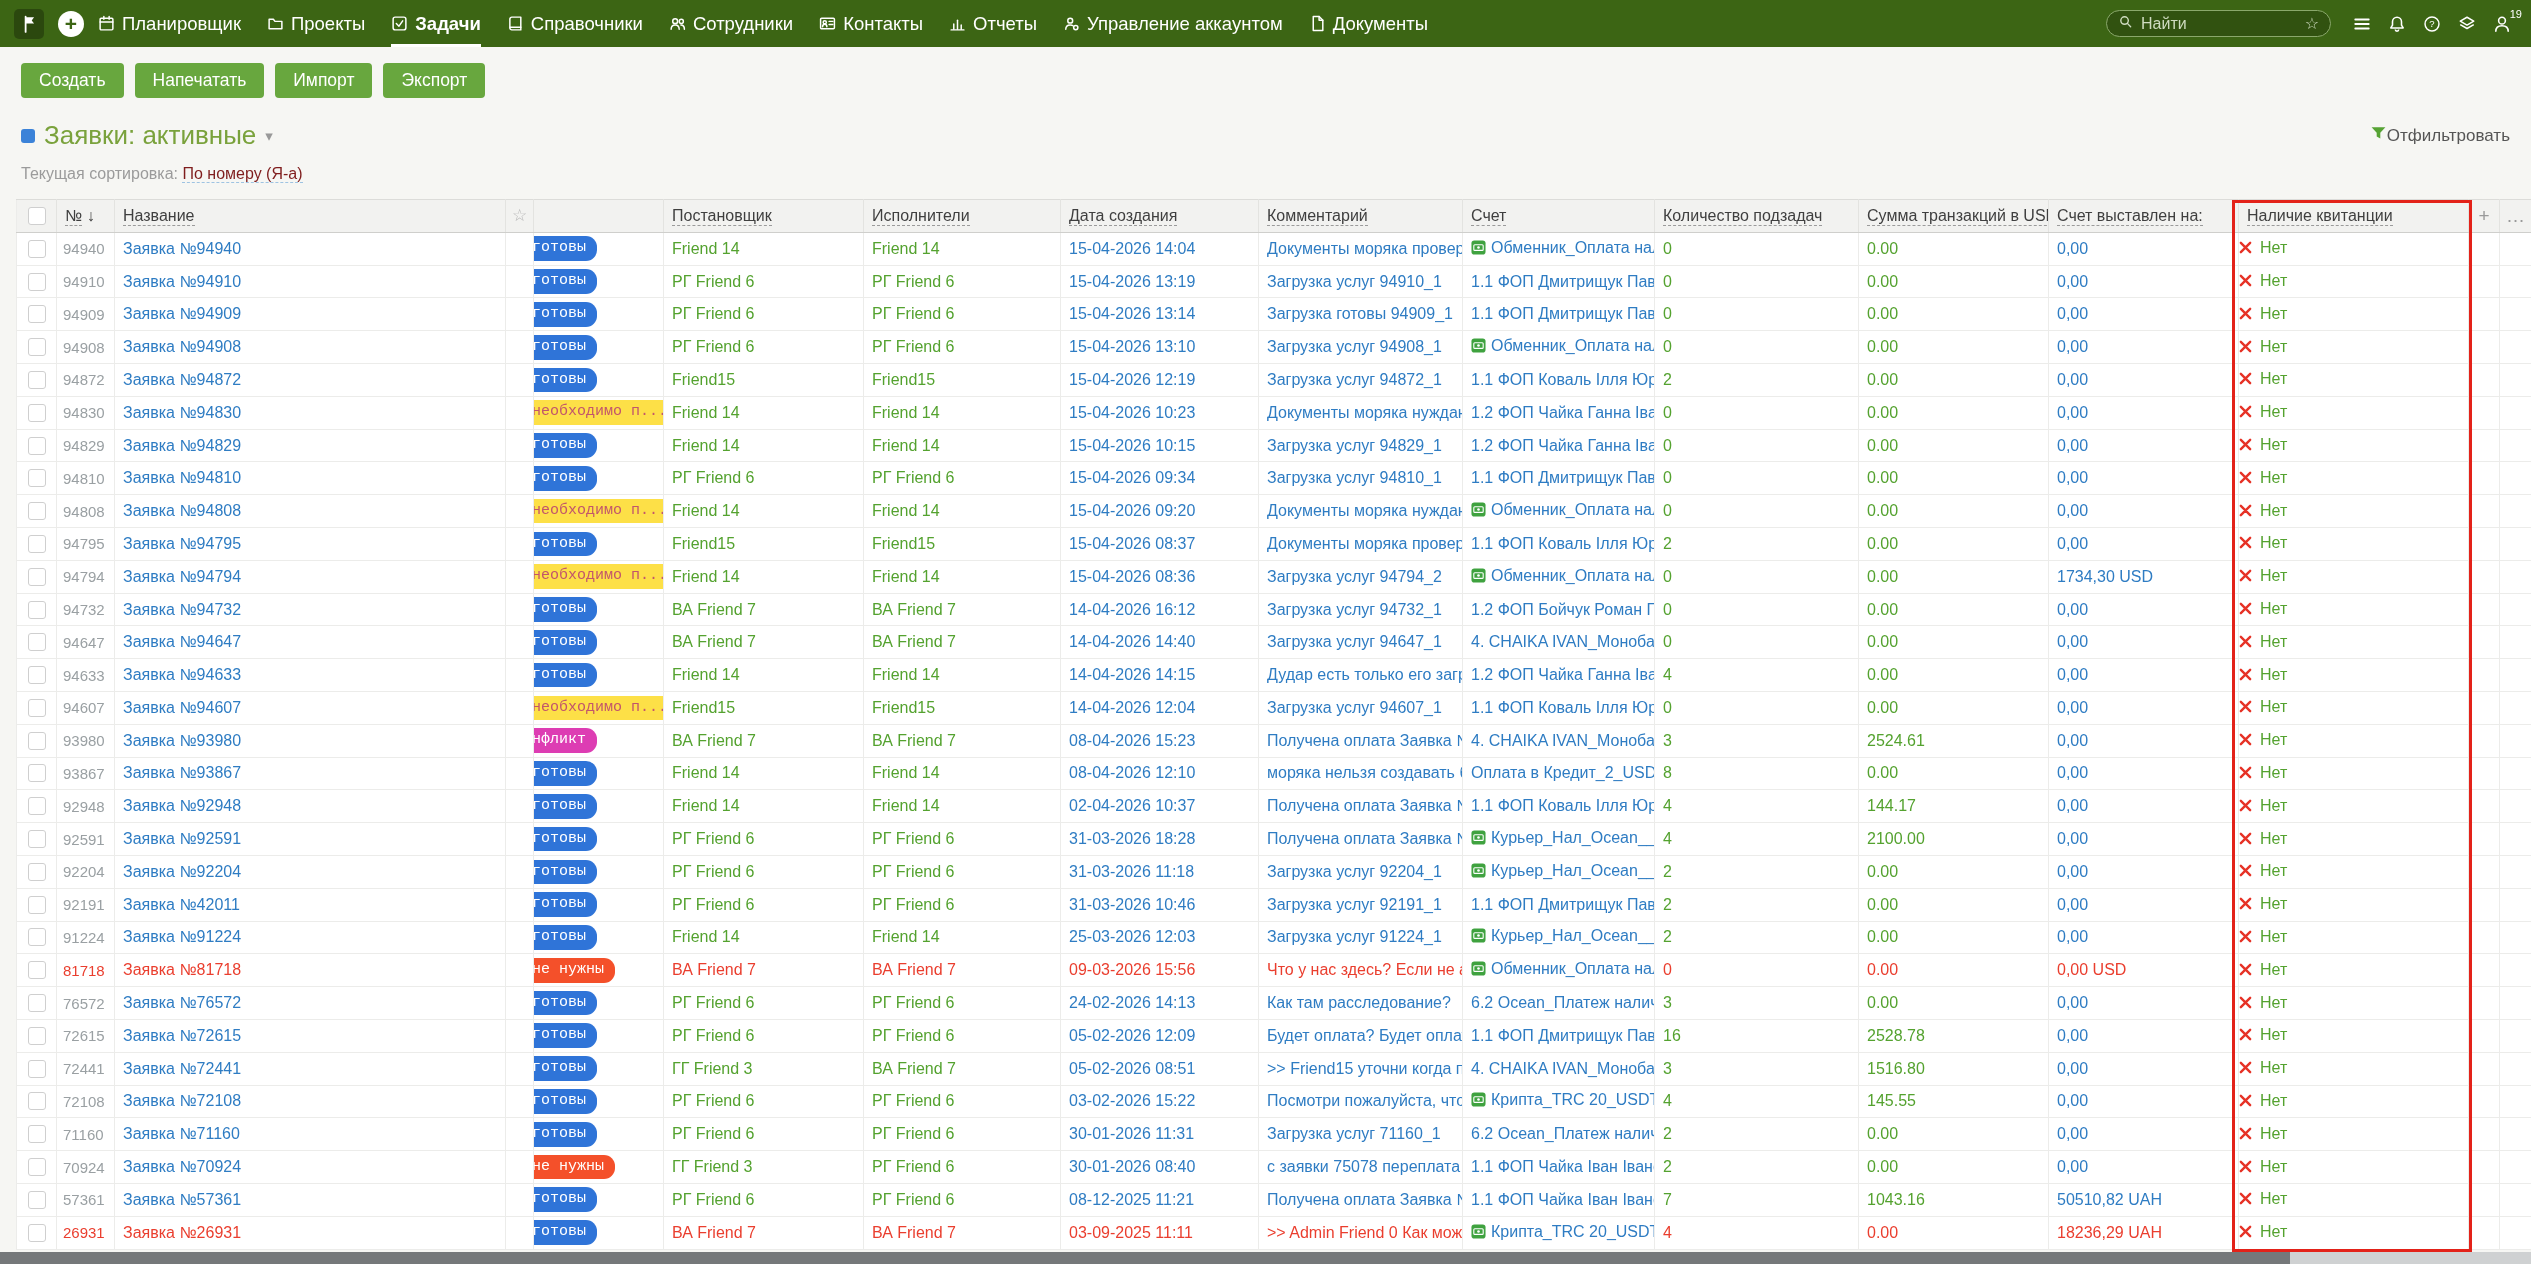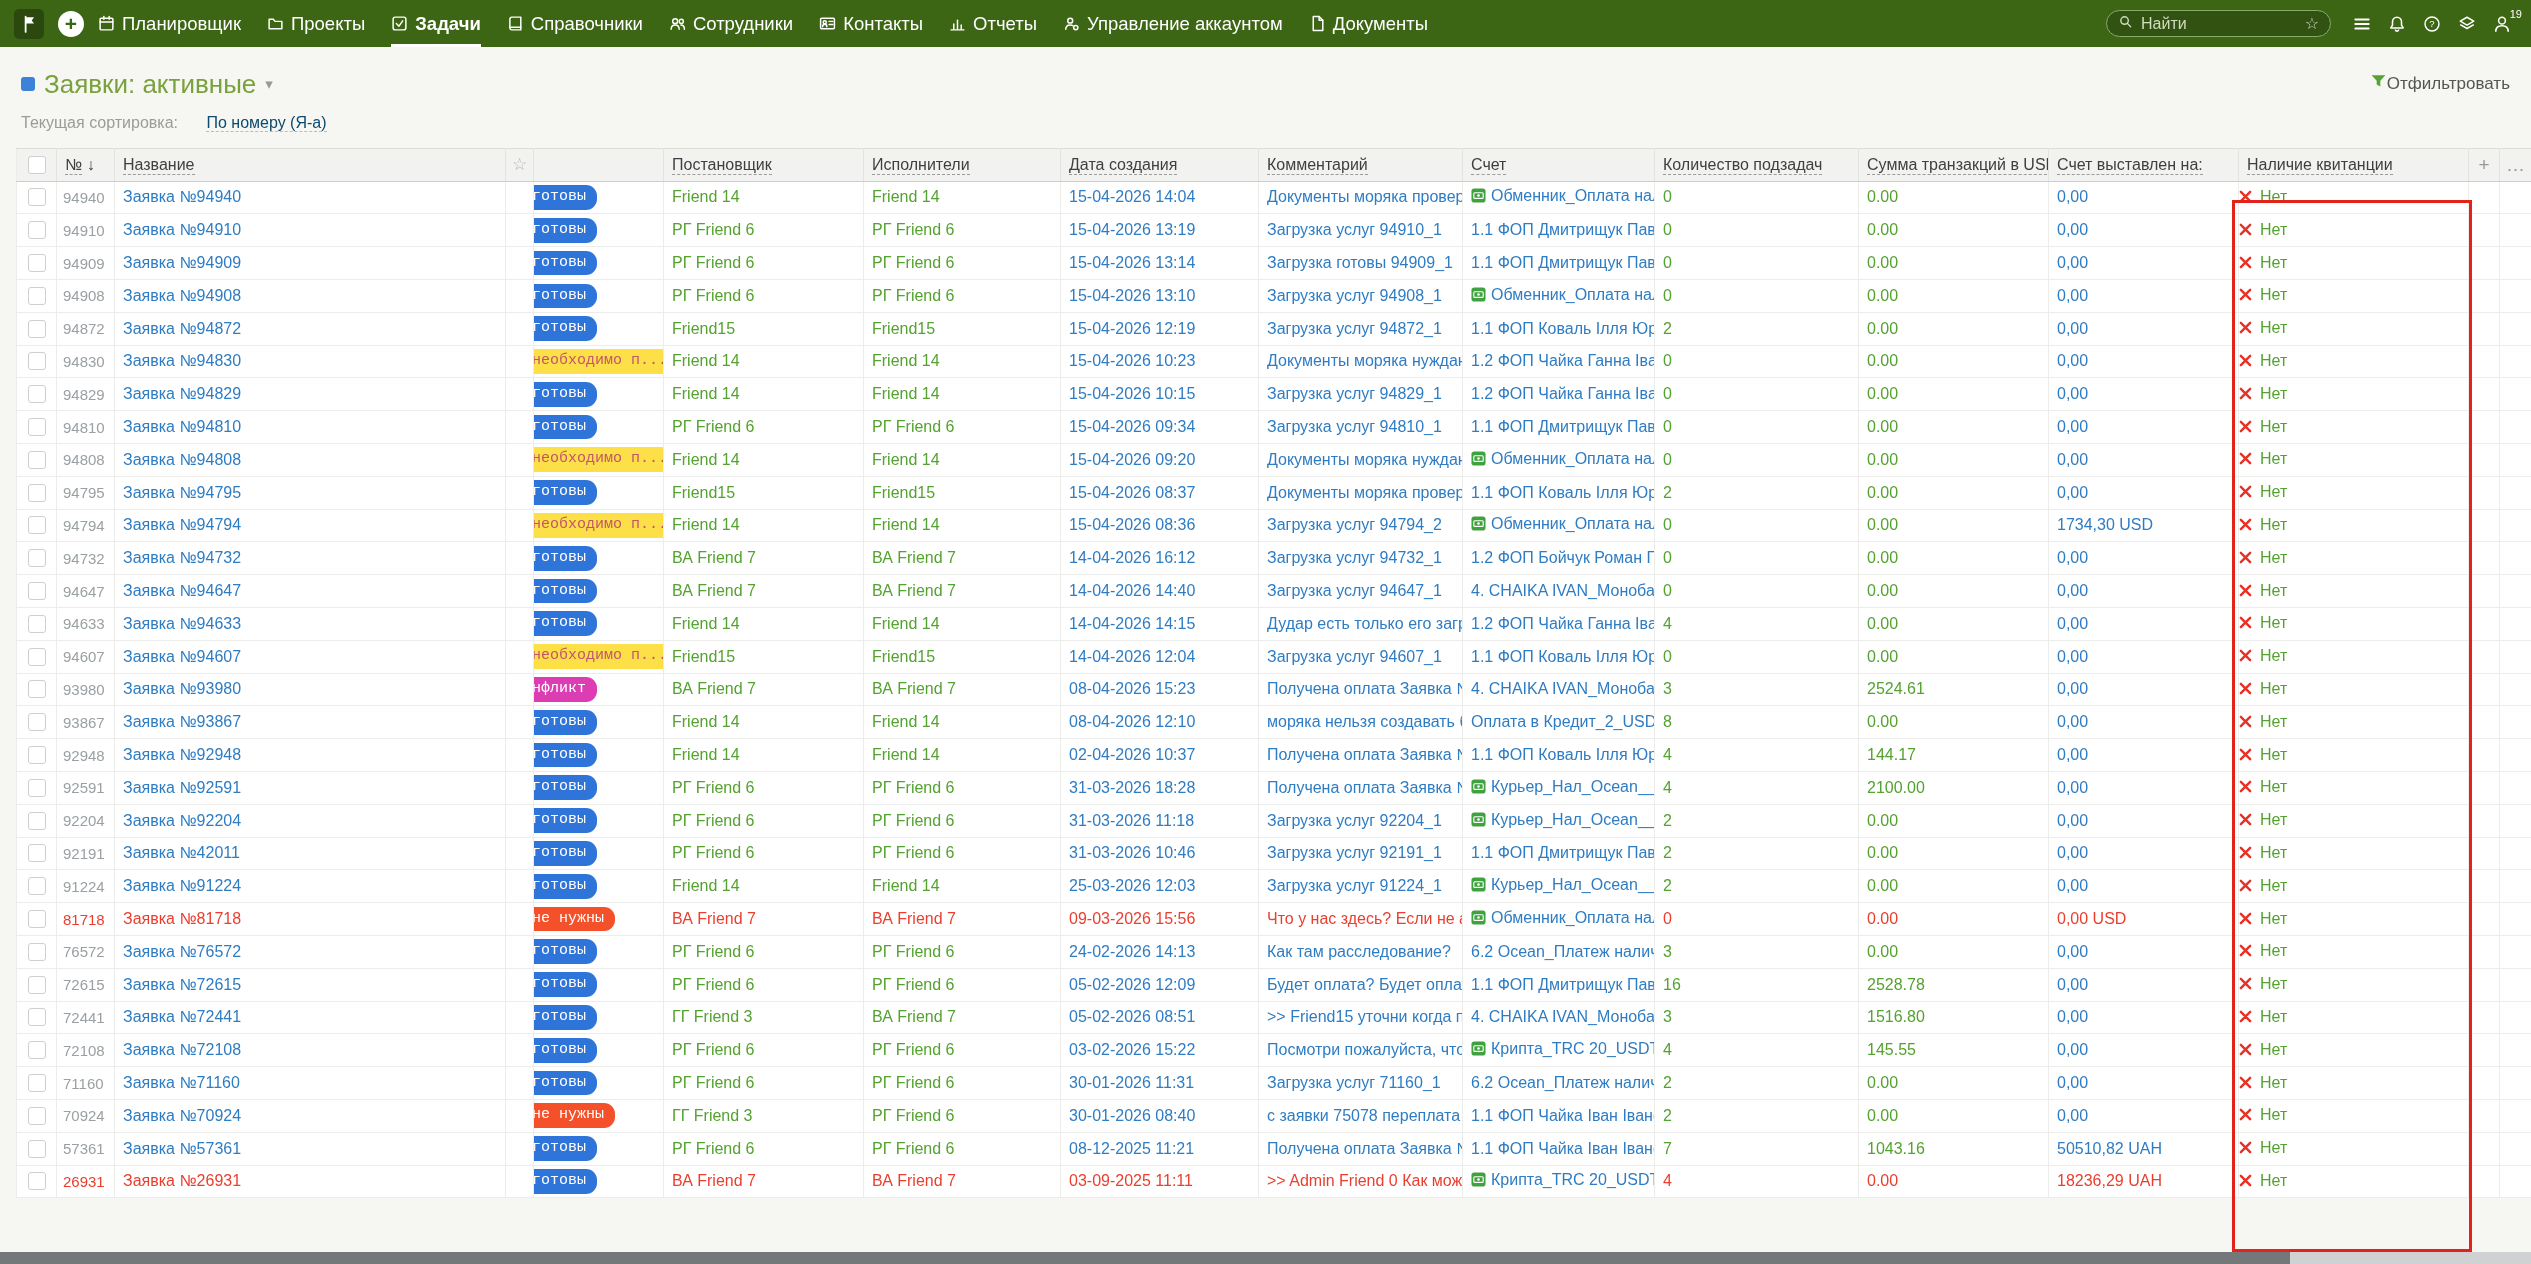--- a/index.html
+++ b/index.html
@@ -24,21 +24,21 @@
   .toolbar{margin:16px 0 0 21px;display:flex;gap:11px;}
   .btn{background:#68a73e;color:#fff;font-size:17.5px;padding:8px 18px;border-radius:4px;border:none;font-family:inherit;cursor:pointer;line-height:1.1;}
 
   
   .title-row{margin:23px 21px 0 21px;display:flex;align-items:center;gap:9px;}
   .view-ic{width:14px;height:14px;background:#3b82d8;border-radius:3px;flex:0 0 auto;}
   .page-title{font-size:26px;color:#7aa23c;font-weight:400;margin:0;line-height:1.1;}
   .caret{color:#999;font-size:15px;}
   .filter{margin-left:auto;display:flex;align-items:center;font-size:17px;color:#555;cursor:pointer;}
   .sort-row{margin:15px 0 0 21px;font-size:16px;color:#9b9b9b;}
-  .sort-link{color:#0c4a6e;border-bottom:1px dashed #9ec3e2;margin-left:24px;text-decoration:none;cursor:pointer;}
+  .sort-link{color:#7f1d1d;border-bottom:1px dashed #9ec3e2;margin-left:0;text-decoration:none;cursor:pointer;}
 
   
   table.grid{margin:16px 0 0 16px;border-collapse:collapse;table-layout:fixed;width:2515px;background:#fff;}
   thead tr{height:33px;}
   tbody tr{height:32.8px;}
   th{background:#f2f2f0;font-weight:400;font-size:16px;color:#3f3f3f;text-align:left;padding:0 8px;border-right:1px solid #e3e3e0;border-top:1px solid #dcdcd9;border-bottom:1px solid #cfcfcc;white-space:nowrap;overflow:hidden;vertical-align:middle;}
   .hlbl{border-bottom:1px dashed #9b9b9b;padding-bottom:1px;}
   td{border-right:1px solid #ececea;border-bottom:1px solid #ececea;padding:0 8px;font-size:16px;white-space:nowrap;overflow:hidden;vertical-align:middle;}
   td.sel,th.sel{padding:0;text-align:center;border-left:1px solid #ececea;}
   .cb{width:16px;height:16px;border:1px solid #cfcfcf;border-radius:3px;background:#fff;margin:0 auto;}
@@ -221,20 +221,26 @@
       <span class="tic profile">
         <svg width="18" height="18" viewBox="0 0 16 16" fill="none" stroke="#fff" stroke-width="1.4" stroke-linecap="round">
             <circle cx="8" cy="5" r="3"></circle>
             <path d="M2.5 14.5c0-3.5 2.5-5 5.5-5s5.5 1.5 5.5 5"></path>
           </svg>
         <span class="badge">19</span>
       </span>
     </div>
   </header>
 
+  <div class="toolbar">
+    <button class="btn">Создать</button>
+    <button class="btn">Напечатать</button>
+    <button class="btn">Импорт</button>
+    <button class="btn">Экспорт</button>
+  </div>
 
   <div class="title-row">
     <span class="view-ic"></span>
     <h1 class="page-title">Заявки: активные</h1>
     <span class="caret">▾</span>
     <div class="filter">
       <span class="fic">
         <svg width="17" height="17" viewBox="0 0 16 16">
             <path d="M1.5 2h13l-4.8 5.3v5.4l-3.4-1.8V7.3z" fill="#56a334"></path>
           </svg>

